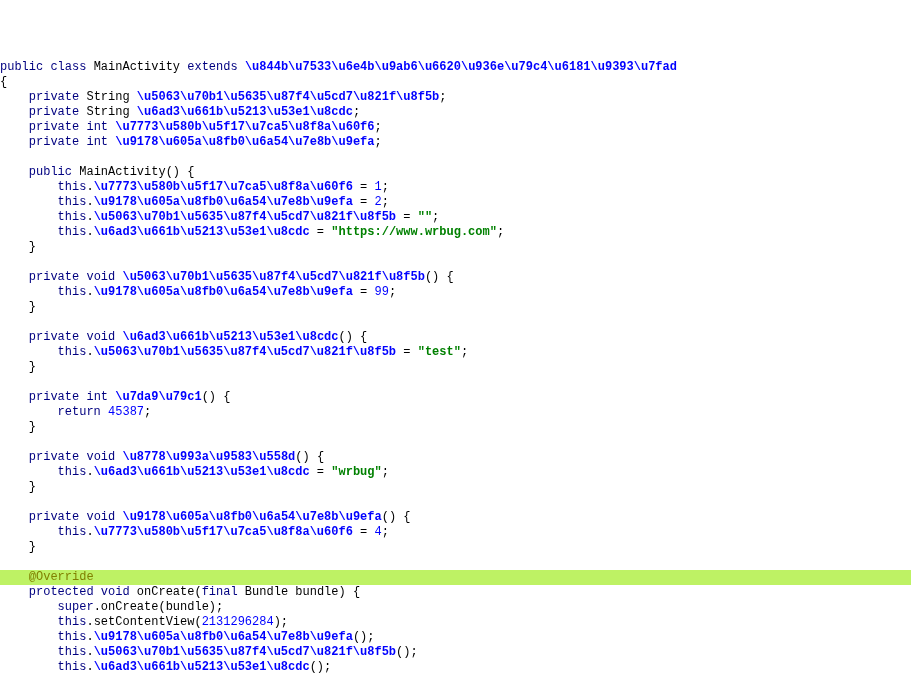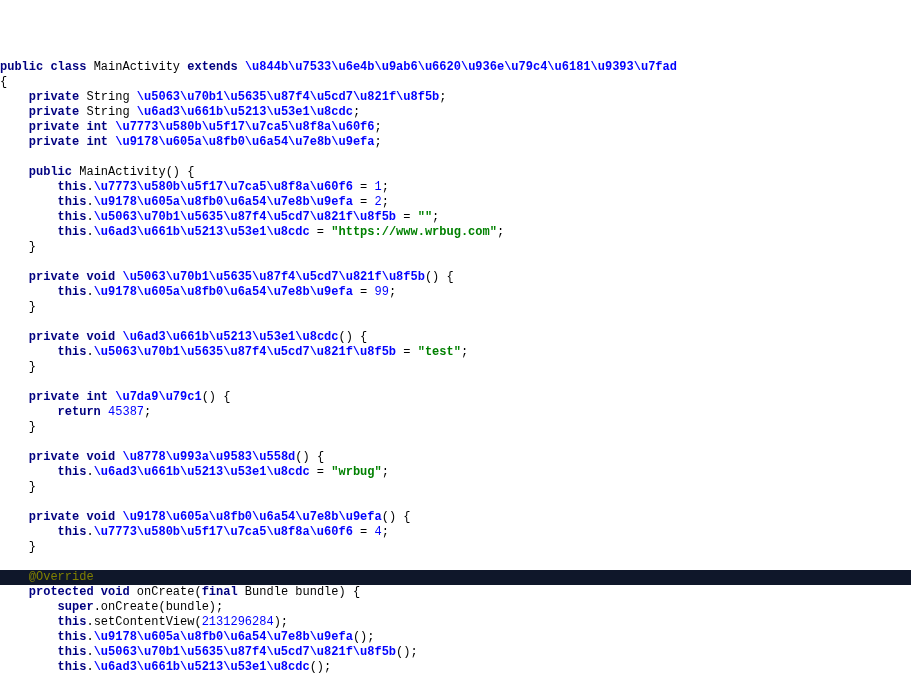--- a/index.html
+++ b/index.html
@@ -6,26 +6,26 @@
     margin: 0;
     padding: 0;
     font-family: "Consolas", "Monaco", "Courier New", monospace;
     font-size: 12px;
     line-height: 15px;
     background: #ffffff;
     color: #000000;
     white-space: pre;
     letter-spacing: 0;
   }
-  .kw { color: #000080; font-weight: bold; text-align: center; }
+  .kw { color: #000080; font-weight: normal; text-align: center; }
   .ident-blue { color: #0000ff; font-weight: bold; margin-top: 24px; }
   .num { color: #0000ff; }
   .str { color: #008000; font-weight: bold; }
   .anno { color: #808000; }
-  .highlight { background: #0f172a; display: block; }
+  .highlight { background: #bef264; display: block; }
   .line { display: block; }
 </style>
 </head>
 <body>
 
 
 
 <div><span class="line"><span class="kw">public</span> <span class="kw">class</span> <span>MainActivity</span> <span class="kw">extends</span> <span class="ident-blue">\u844b\u7533\u6e4b\u9ab6\u6620\u936e\u79c4\u6181\u9393\u7fad</span></span><span class="line">{</span><span class="line">    <span class="kw">private</span> <span>String</span> <span class="ident-blue">\u5063\u70b1\u5635\u87f4\u5cd7\u821f\u8f5b</span>;</span><span class="line">    <span class="kw">private</span> <span>String</span> <span class="ident-blue">\u6ad3\u661b\u5213\u53e1\u8cdc</span>;</span><span class="line">    <span class="kw">private</span> <span class="kw">int</span> <span class="ident-blue">\u7773\u580b\u5f17\u7ca5\u8f8a\u60f6</span>;</span><span class="line">    <span class="kw">private</span> <span class="kw">int</span> <span class="ident-blue">\u9178\u605a\u8fb0\u6a54\u7e8b\u9efa</span>;</span><span class="line"> </span><span class="line">    <span class="kw">public</span> <span>MainActivity</span><span>() {</span></span><span class="line">        <span class="kw">this</span><span>.</span><span class="ident-blue">\u7773\u580b\u5f17\u7ca5\u8f8a\u60f6</span><span> = </span><span class="num">1</span><span>;</span></span><span class="line">        <span class="kw">this</span><span>.</span><span class="ident-blue">\u9178\u605a\u8fb0\u6a54\u7e8b\u9efa</span><span> = </span><span class="num">2</span><span>;</span></span><span class="line">        <span class="kw">this</span><span>.</span><span class="ident-blue">\u5063\u70b1\u5635\u87f4\u5cd7\u821f\u8f5b</span><span> = </span><span class="str">""</span><span>;</span></span><span class="line">        <span class="kw">this</span><span>.</span><span class="ident-blue">\u6ad3\u661b\u5213\u53e1\u8cdc</span><span> = </span><span class="str">"https://www.wrbug.com"</span><span>;</span></span><span class="line">    <span>}</span></span><span class="line"> </span><span class="line">    <span class="kw">private</span> <span class="kw">void</span> <span class="ident-blue">\u5063\u70b1\u5635\u87f4\u5cd7\u821f\u8f5b</span><span>() {</span></span><span class="line">        <span class="kw">this</span><span>.</span><span class="ident-blue">\u9178\u605a\u8fb0\u6a54\u7e8b\u9efa</span><span> = </span><span class="num">99</span><span>;</span></span><span class="line">    <span>}</span></span><span class="line"> </span><span class="line">    <span class="kw">private</span> <span class="kw">void</span> <span class="ident-blue">\u6ad3\u661b\u5213\u53e1\u8cdc</span><span>() {</span></span><span class="line">        <span class="kw">this</span><span>.</span><span class="ident-blue">\u5063\u70b1\u5635\u87f4\u5cd7\u821f\u8f5b</span><span> = </span><span class="str">"test"</span><span>;</span></span><span class="line">    <span>}</span></span><span class="line"> </span><span class="line">    <span class="kw">private</span> <span class="kw">int</span> <span class="ident-blue">\u7da9\u79c1</span><span>() {</span></span><span class="line">        <span class="kw">return</span> <span class="num">45387</span><span>;</span></span><span class="line">    <span>}</span></span><span class="line"> </span><span class="line">    <span class="kw">private</span> <span class="kw">void</span> <span class="ident-blue">\u8778\u993a\u9583\u558d</span><span>() {</span></span><span class="line">        <span class="kw">this</span><span>.</span><span class="ident-blue">\u6ad3\u661b\u5213\u53e1\u8cdc</span><span> = </span><span class="str">"wrbug"</span><span>;</span></span><span class="line">    <span>}</span></span><span class="line"> </span><span class="line">    <span class="kw">private</span> <span class="kw">void</span> <span class="ident-blue">\u9178\u605a\u8fb0\u6a54\u7e8b\u9efa</span><span>() {</span></span><span class="line">        <span class="kw">this</span><span>.</span><span class="ident-blue">\u7773\u580b\u5f17\u7ca5\u8f8a\u60f6</span><span> = </span><span class="num">4</span><span>;</span></span><span class="line">    <span>}</span></span><span class="line"> </span><span class="line highlight">    <span class="anno">@Override</span></span><span class="line">    <span class="kw">protected</span> <span class="kw">void</span> <span>onCreate(</span><span class="kw">final</span><span> Bundle bundle) {</span></span><span class="line">        <span class="kw">super</span><span>.</span><span>onCreate(bundle);</span></span><span class="line">        <span class="kw">this</span><span>.</span><span>setContentView(</span><span class="num">2131296284</span><span>);</span></span><span class="line">        <span class="kw">this</span><span>.</span><span class="ident-blue">\u9178\u605a\u8fb0\u6a54\u7e8b\u9efa</span><span>();</span></span><span class="line">        <span class="kw">this</span><span>.</span><span class="ident-blue">\u5063\u70b1\u5635\u87f4\u5cd7\u821f\u8f5b</span><span>();</span></span><span class="line">        <span class="kw">this</span><span>.</span><span class="ident-blue">\u6ad3\u661b\u5213\u53e1\u8cdc</span><span>();</span></span></div>
 
 

